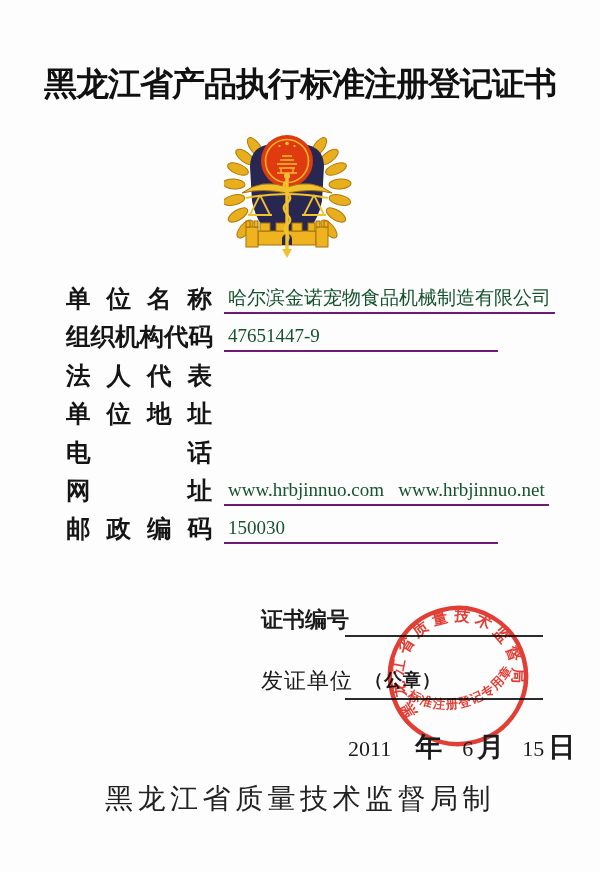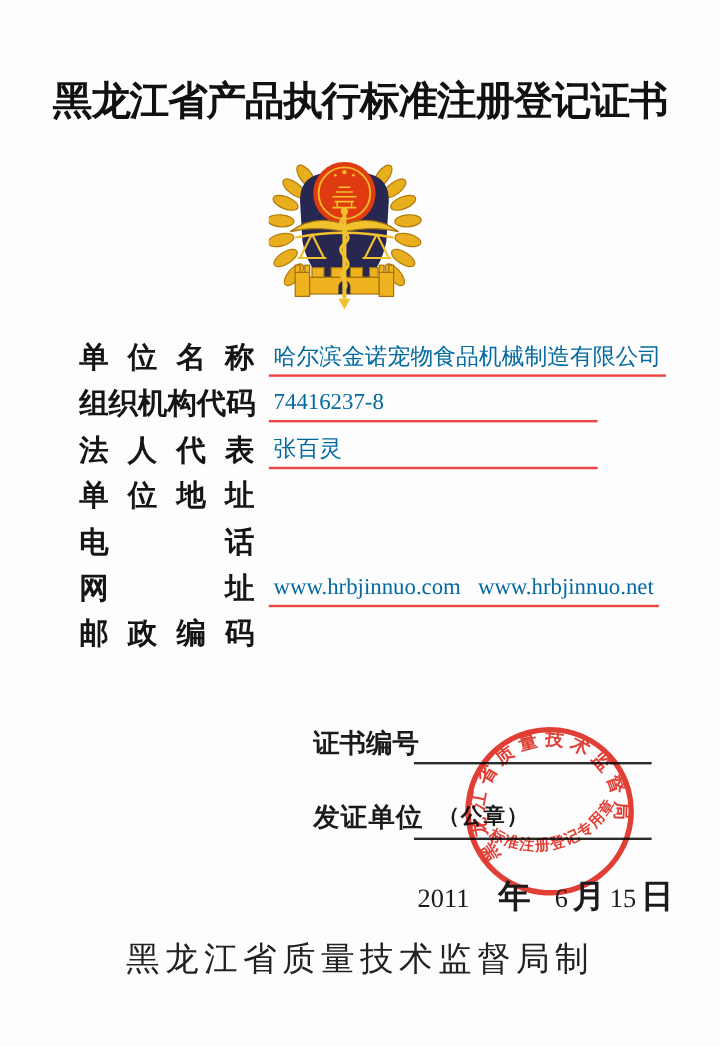--- a/index.html
+++ b/index.html
@@ -22,36 +22,36 @@
   .row { position:absolute; left:66px; width:466px; height:32px; display:flex; align-items:flex-end; }
   .field-label {
     width:146px; flex:0 0 146px; font-size:24.5px; font-weight:bold; color:#151515;
     line-height:30px; display:flex; justify-content:space-between;
   }
   .field-label span { display:inline-block; }
   .value-wrap { margin-left:12px; flex:1 1 auto; display:flex; align-items:flex-end; }
   .field-value {
     display:inline-block; min-width:274px; white-space:pre;
     font-size:19px; line-height:26px; padding:0 4px 1px 4px;
-    border-bottom:2px solid #ef4444; color:#0369a1;
+    border-bottom:2px solid #701a75; color:#14532d;
   }
   
   .cert-label { position:absolute; left:261px; top:605px; font-size:22px; font-weight:bold; }
   .cert-line  { position:absolute; left:345px; top:607px; width:198px; height:30px;
                 border-bottom:2px solid #2b2b2b; font-size:18px; text-align:center; }
-  .issuer-label { position:absolute; left:261px; top:666px; font-size:22px; font-weight:bold; letter-spacing:1px; }
+  .issuer-label { position:absolute; left:261px; top:666px; font-size:22px; font-weight:normal; letter-spacing:1px; }
   .issuer-line  { position:absolute; left:345px; top:670px; width:198px; height:30px;
                   border-bottom:2px solid #2b2b2b; }
   .issuer-value { position:absolute; left:365px; top:668px; font-size:18px; font-weight:bold; letter-spacing:1px; }
   .seal { position:absolute; left:378px; top:596px; width:160px; height:160px;
           transform:rotate(-15deg); opacity:.88; mix-blend-mode:multiply; }
   .date-row { position:absolute; left:348px; top:729px; width:230px; white-space:nowrap; }
   .date-num { font-size:22px; }
   .date-unit { font-size:27px; font-weight:bold; }
-  .gap-a { margin-left:20px; } .gap-b { margin-left:16px; } .gap-c { }
+  .gap-a { margin-left:20px; } .gap-b { margin-left:16px; } .gap-c { margin-left:14px; }
   .made-by {
     position:absolute; top:780px; left:0; width:600px; text-align:center;
     font-size:28px; letter-spacing:4.5px; color:#222;
   }
 </style>
 </head>
 <body>
 
 <div class="title">黑龙江省产品执行标准注册登记证书</div>
 
@@ -132,33 +132,30 @@
 <div class="row" style="top:320px">
   <div class="field-label js-justify">
       <span>组</span>
       <span>织</span>
       <span>机</span>
       <span>构</span>
       <span>代</span>
       <span>码</span>
     </div>
   <div class="value-wrap">
-      <span class="field-value">74416237-8</span>
+      <span class="field-value">47651447-9</span>
     </div>
 </div>
 <div class="row" style="top:359px">
   <div class="field-label js-justify">
       <span>法</span>
       <span>人</span>
       <span>代</span>
       <span>表</span>
     </div>
-  <div class="value-wrap">
-      <span class="field-value">张百灵</span>
-    </div>
 </div>
 <div class="row" style="top:397px">
   <div class="field-label js-justify">
       <span>单</span>
       <span>位</span>
       <span>地</span>
       <span>址</span>
     </div>
 </div>
 <div class="row" style="top:436px">
@@ -175,20 +172,23 @@
   <div class="value-wrap">
       <span class="field-value">www.hrbjinnuo.com   www.hrbjinnuo.net</span>
     </div>
 </div>
 <div class="row" style="top:512px">
   <div class="field-label js-justify">
       <span>邮</span>
       <span>政</span>
       <span>编</span>
       <span>码</span>
+    </div>
+  <div class="value-wrap">
+      <span class="field-value">150030</span>
     </div>
 </div>
 
 <div class="cert-label">证书编号</div>
 <div class="cert-line"></div>
 
 <div class="issuer-label">发证单位</div>
 <div class="issuer-line"></div>
 <div class="issuer-value">（公章）</div>
 

